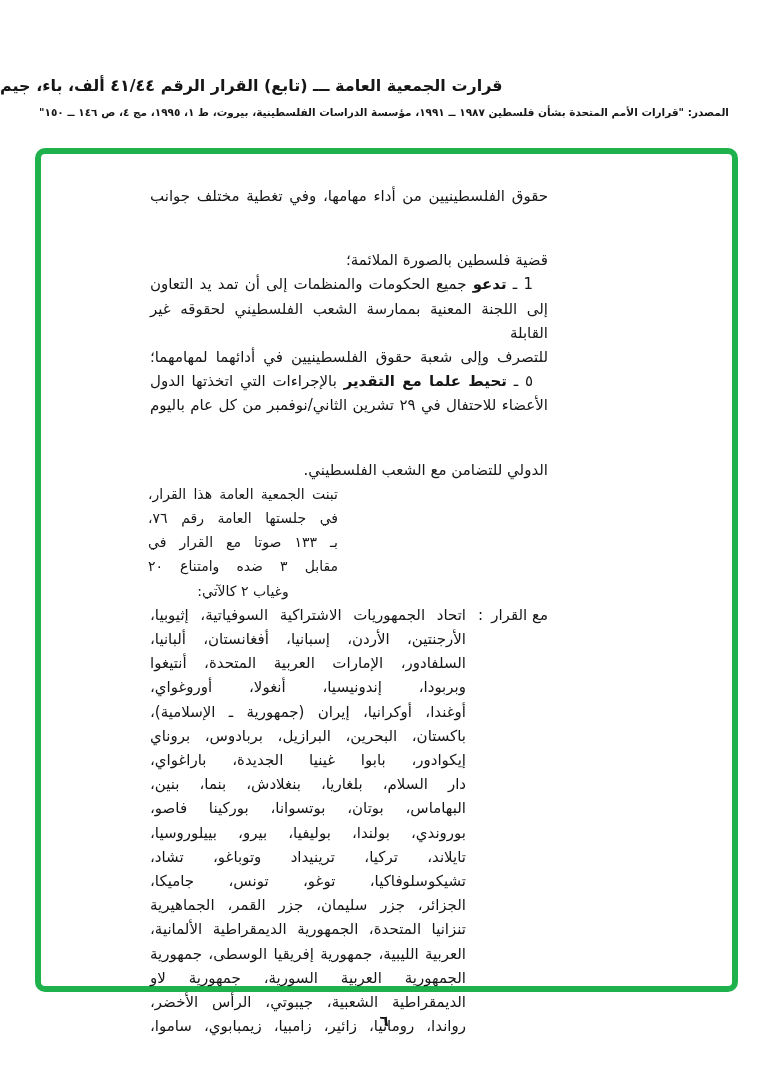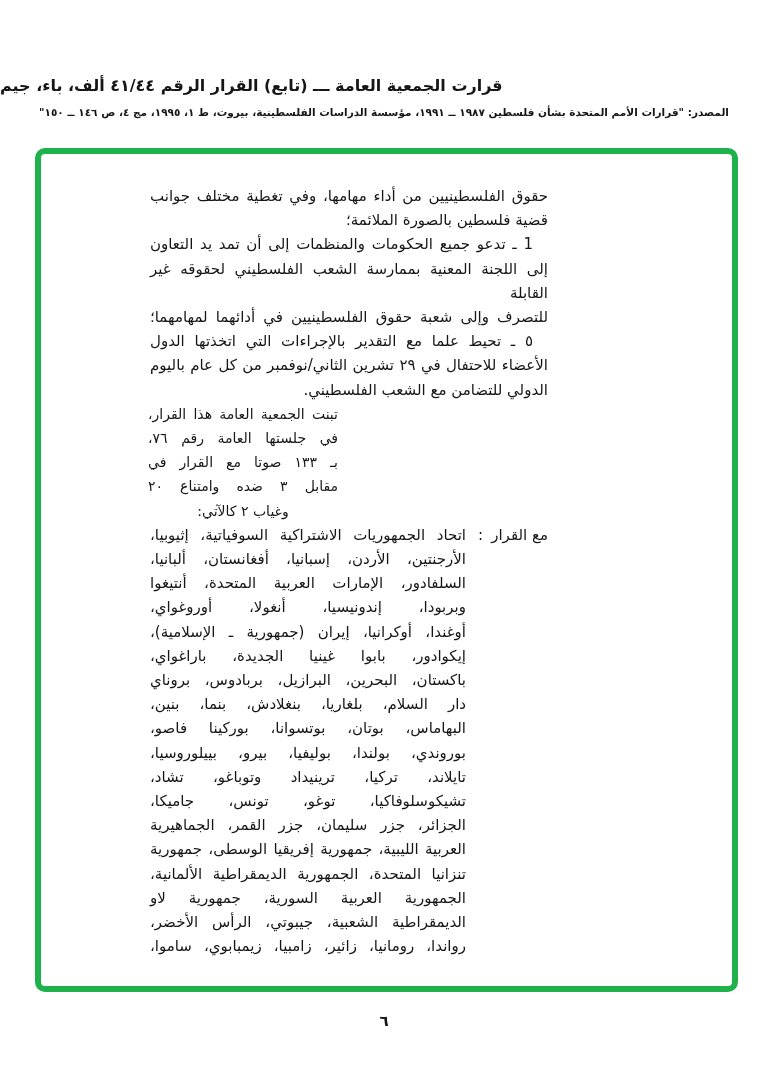--- a/index.html
+++ b/index.html
@@ -18,35 +18,35 @@
   .frame{
     position:absolute;left:35px;top:148px;width:691px;height:832px;
     border:6px solid var(--frame-green,#1fb24c);border-radius:10px;background:transparent;
   }
   .text-col{
     position:absolute;left:150px;top:184px;width:398px;direction:rtl;
     font-size:15px;line-height:24.2px;
   }
   .line{display:block;white-space:normal;}
   .j{text-align:justify;text-align-last:justify;}
-  .r{text-align:right;text-align-last:right;}
+  .r{text-align:right;text-align-last:right;margin-top:40px;}
   .ind{padding-right:15px;}
   .adoption{width:190px;margin-right:210px;font-size:14px;}
   .adoption .c{text-align-last:center;}
   .vote-row{display:flex;align-items:flex-start;}
   .vote-label{
     width:82px;flex:0 0 82px;display:flex;justify-content:space-between;
     padding-left:12px;box-sizing:border-box;line-height:24.2px;
   }
   .countries{flex:1 1 auto;min-width:0;}
   .page-num{
     position:absolute;top:1012px;left:0;right:0;text-align:center;
     font-size:15px;font-weight:bold;
   }
-  b{font-weight:normal;}
+  b{font-weight:bold;}
 </style>
 </head>
 <body style="color: rgb(22, 22, 22);">
 
 <div class="hdr-title">قرارت الجمعية العامة ـــ (تابع) القرار الرقم ٤١/٤٤ ألف، باء، جيم</div>
 <div class="hdr-source">المصدر: "قرارات الأمم المتحدة بشأن فلسطين ١٩٨٧ ــ ١٩٩١، مؤسسة الدراسات الفلسطينية، بيروت، ط ١، ١٩٩٥، مج ٤، ص ١٤٦ ــ ١٥٠"</div>
 
 <div class="frame"></div>
 
 <div class="text-col">
@@ -73,30 +73,30 @@
     <div class="vote-label">
         <span>مع القرار</span>
         <span>:</span>
       </div>
     <div class="countries">
       <div class="line j">اتحاد الجمهوريات الاشتراكية السوفياتية، إثيوبيا،</div>
       <div class="line j">الأرجنتين، الأردن، إسبانيا، أفغانستان، ألبانيا،</div>
       <div class="line j">السلفادور، الإمارات العربية المتحدة، أنتيغوا</div>
       <div class="line j">وبربودا، إندونيسيا، أنغولا، أوروغواي،</div>
       <div class="line j">أوغندا، أوكرانيا، إيران (جمهورية ـ الإسلامية)،</div>
+      <div class="line j">باكستان، البحرين، البرازيل، بربادوس، بروناي</div>
       <div class="line j">إيكوادور، بابوا غينيا الجديدة، باراغواي،</div>
-      <div class="line j">باكستان، البحرين، البرازيل، بربادوس، بروناي</div>
       <div class="line j">دار السلام، بلغاريا، بنغلادش، بنما، بنين،</div>
       <div class="line j">البهاماس، بوتان، بوتسوانا، بوركينا فاصو،</div>
       <div class="line j">بوروندي، بولندا، بوليفيا، بيرو، بييلوروسيا،</div>
       <div class="line j">تايلاند، تركيا، ترينيداد وتوباغو، تشاد،</div>
       <div class="line j">تشيكوسلوفاكيا، توغو، تونس، جاميكا،</div>
       <div class="line j">الجزائر، جزر سليمان، جزر القمر، الجماهيرية</div>
+      <div class="line j">تنزانيا المتحدة، الجمهورية الديمقراطية الألمانية،</div>
       <div class="line j">العربية الليبية، جمهورية إفريقيا الوسطى، جمهورية</div>
-      <div class="line j">تنزانيا المتحدة، الجمهورية الديمقراطية الألمانية،</div>
       <div class="line j">الجمهورية العربية السورية، جمهورية لاو</div>
       <div class="line j">الديمقراطية الشعبية، جيبوتي، الرأس الأخضر،</div>
       <div class="line j">رواندا، رومانيا، زائير، زامبيا، زيمبابوي، ساموا،</div>
     </div>
   </div>
 </div>
 
 <div class="page-num">٦</div>
 
 </body></html>

